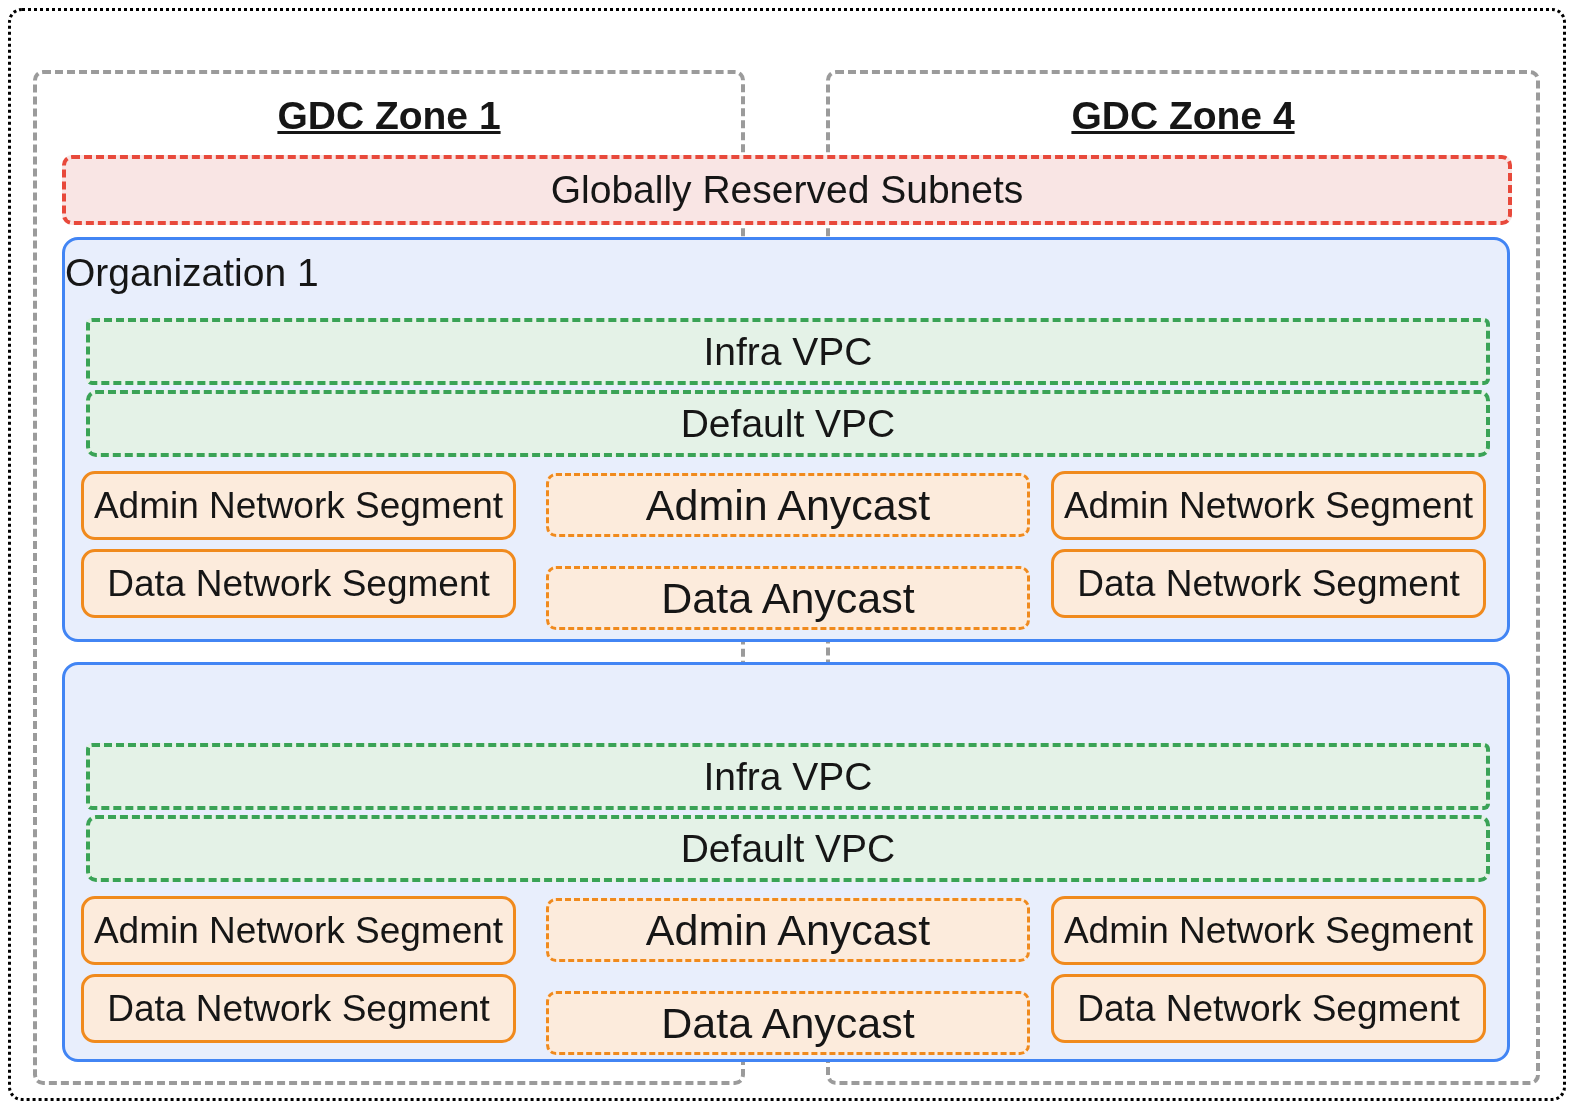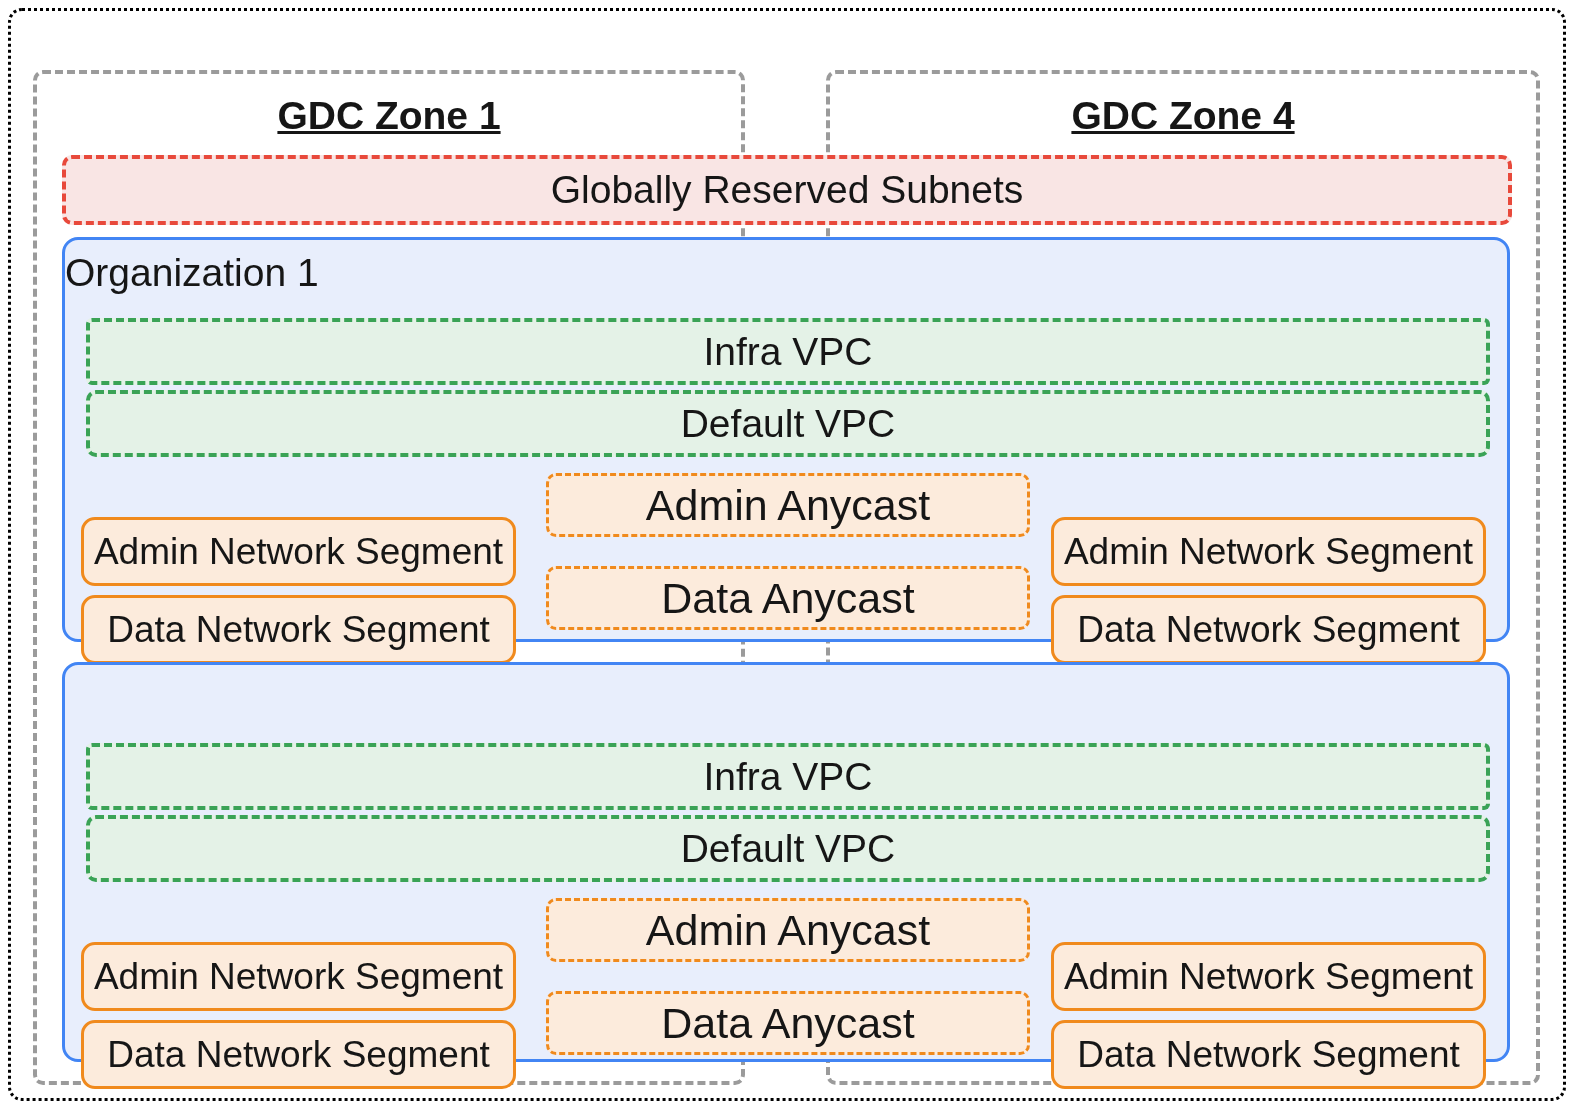--- a/index.html
+++ b/index.html
@@ -55,21 +55,21 @@
   .vpc{
     position:absolute;left:21px;width:1404px;height:67px;box-sizing:border-box;
     border:4px dashed var(--vpc-border);background:var(--vpc-fill);border-radius:10px;
     display:flex;align-items:center;justify-content:center;font-size:39px;
   }
   .vpc-infra{top:78px;border-radius:6px;}
   .vpc-default{top:150px;}
   .seg{
     position:absolute;width:435px;height:69px;box-sizing:border-box;
     border:3.5px solid var(--segment-border);background:var(--segment-fill);border-radius:14px;
-    display:flex;align-items:center;justify-content:center;font-size:37px;margin-top:46px;
+    display:flex;align-items:center;justify-content:center;font-size:37px;
   }
   .seg-left{left:16px;}
   .seg-right{left:986px;}
   .row-admin{top:231px;}
   .row-data{top:309px;align-items:center;}
   .anycast{
     position:absolute;left:481px;width:484px;height:64px;box-sizing:border-box;
     border:3.5px dashed var(--segment-border);background:var(--segment-fill);border-radius:10px;
     display:flex;align-items:center;justify-content:center;font-size:43px;
   }

